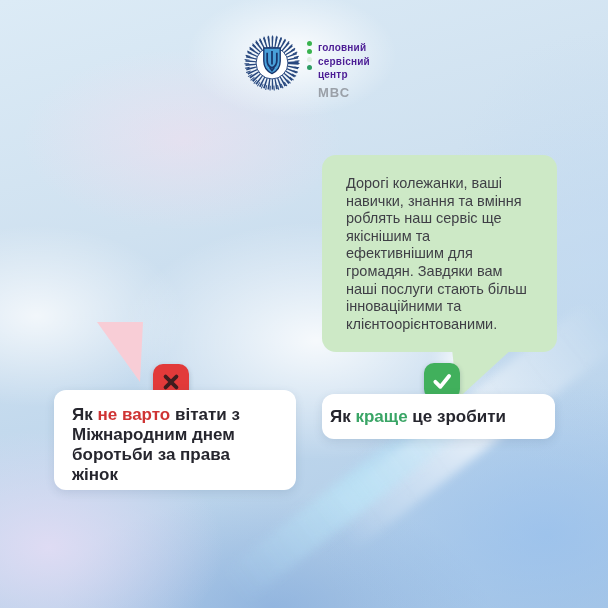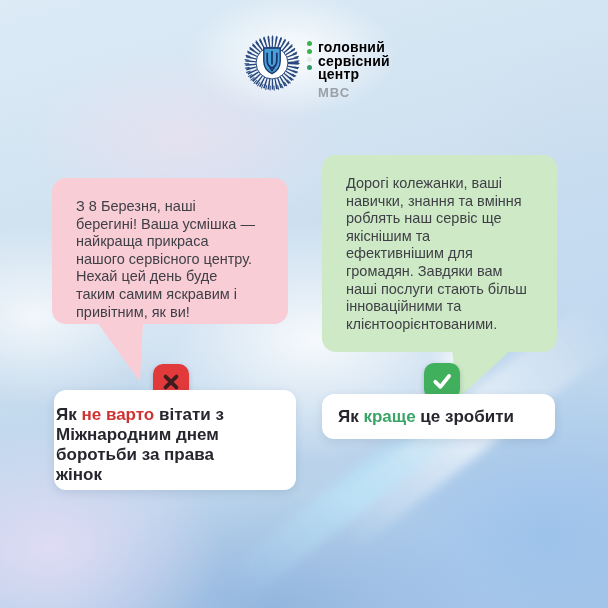--- a/index.html
+++ b/index.html
@@ -28,21 +28,21 @@
     background:radial-gradient(circle,rgba(255,255,255,.9),transparent 70%);}
 
   
   .logo{position:absolute;left:243px;top:34px;display:flex;align-items:flex-start;gap:6px;}
   .badge{width:58px;height:58px;display:block;}
   .dots{display:flex;flex-direction:column;gap:3px;margin-top:7px;}
   .dots i{width:5px;height:5px;border-radius:50%;display:block;}
   .dot1{background:#3ab34e;}.dot2{background:#3ab34e;}
   .dot3{background:#dfeee2;}.dot4{background:#2d9d63;}
   .logo-text{margin-top:7px;}
-  .org-name{font-size:14px;line-height:13.5px;font-weight:bold;color:#000000;
+  .org-name{font-size:10px;line-height:13.5px;font-weight:bold;color:#4c1d95;
     letter-spacing:.2px;white-space:pre-line;}
   .org-abbr{font-size:13px;color:#9aa0a8;letter-spacing:1px;margin-top:3px;font-weight:bold;}
 
   
   .bubble{position:absolute;border-radius:14px;padding:20px 24px;box-sizing:border-box;
     font-size:14.5px;line-height:17.6px;color:#3f3f46;white-space:pre-line;}
   .bubble-pink{left:52px;top:178px;width:236px;height:146px;background:#f8cdd6;}
   .bubble-green{left:322px;top:155px;width:235px;height:197px;background:#cde9c6;}
   .tail{position:absolute;}
   .tail-pink{left:95px;top:322px;width:50px;height:60px;background:#f8cdd6;
@@ -55,23 +55,23 @@
     display:flex;align-items:center;justify-content:center;
     box-shadow:0 2px 5px rgba(40,60,90,.25);}
   .icon-x{left:153px;top:364px;background:#e23a3a;}
   .icon-check{left:424px;top:363px;background:#41b05c;}
   .verdict-icon svg{display:block;}
 
   
   .card{position:absolute;background:#ffffff;border-radius:12px;box-sizing:border-box;
     box-shadow:0 3px 10px rgba(60,85,120,.14);
     font-weight:bold;font-size:17px;line-height:20px;color:#26262e;}
-  .card-left{left:54px;top:390px;width:242px;height:100px;padding:15px 2px;}
+  .card-left{left:54px;top:390px;width:242px;height:100px;padding:15px 18px;}
   .card-left .card-text{max-width:190px;display:block;}
-  .card-right{left:322px;top:394px;width:233px;height:45px;padding:0 16px;
+  .card-right{left:322px;top:394px;width:233px;height:45px;padding:0 8px;
     display:flex;align-items:center;}
   .hl-red{color:#cf3434;}
   .hl-green{color:#3aa566;}
 </style>
 </head>
 <body>
 
 <div class="canvas">
   <div class="bg"></div>
   <div class="beam beam1"></div>
@@ -95,27 +95,20 @@
         <i class="dot4"></i>
     </div>
     <div class="logo-text">
       <div class="org-name">головний
 сервісний
 центр</div>
       <div class="org-abbr">МВС</div>
     </div>
   </div>
 
-  <div class="bubble bubble-pink">З 8 Березня, наші
-берегині! Ваша усмішка —
-найкраща прикраса
-нашого сервісного центру.
-Нехай цей день буде
-таким самим яскравим і
-привітним, як ви!</div>
   <div class="tail tail-pink"></div>
 
   <div class="verdict-icon icon-x">
     <svg width="30" height="30" viewBox="0 0 36 36">
       <path d="M11.5 11.5 L24.5 24.5 M24.5 11.5 L11.5 24.5" stroke="#3f1d1f" stroke-width="4.6" stroke-linecap="round" fill="none"></path>
     </svg>
   </div>
 
   <div class="card card-left">
     <span class="card-text"><span>Як </span><span class="hl-red">не варто</span><span> вітати з Міжнародним днем боротьби за права жінок</span></span>

